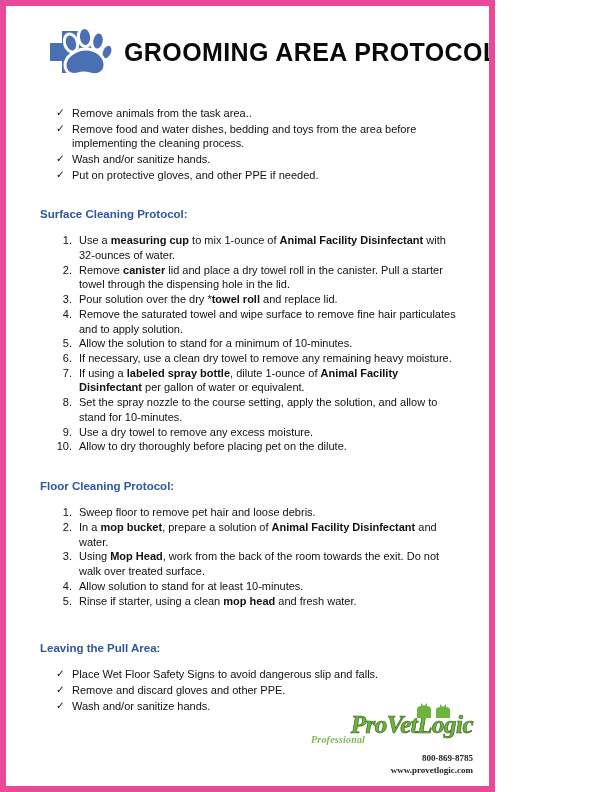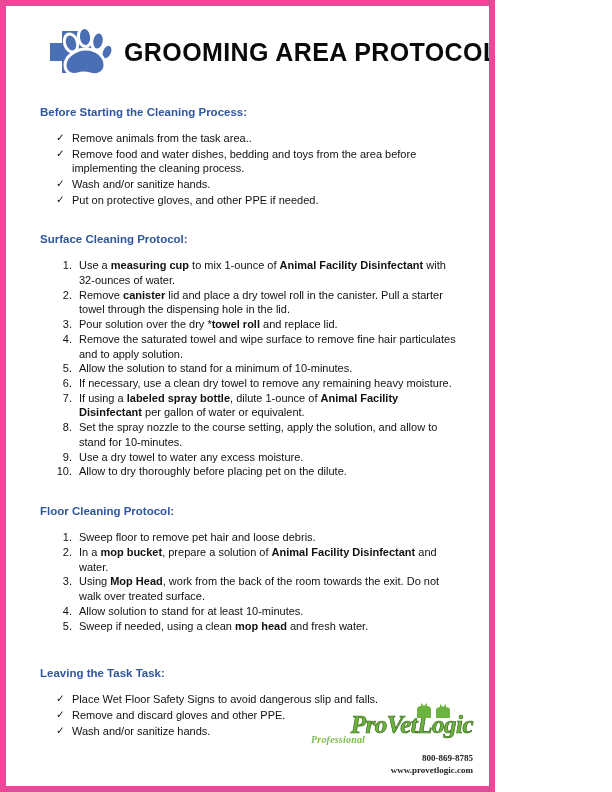--- a/index.html
+++ b/index.html
@@ -170,58 +170,57 @@
           <path d="M46 28 C57 28 65 36 65 44 C65 52 57 55 50 53 C45 51.5 42 51.5 38 53 C31 55 25 51 25 44 C25 36 35 28 46 28 Z"></path>
         </g>
       </svg>
     </div>
     <div class="doc-title">GROOMING AREA PROTOCOL</div>
   </div>
 
   <div class="content">
 
     <div class="section">
-      <div class="section-heading">Before Starting the Cleaning Process:</div>
       <ul class="check-list">
         <li><span class="tick">✓</span><span><span>Remove animals from the task area..</span></span></li>
         <li><span class="tick">✓</span><span><span>Remove food and water dishes, bedding and toys from the area before implementing the cleaning process.</span></span></li>
         <li><span class="tick">✓</span><span><span>Wash and/or sanitize hands.</span></span></li>
         <li><span class="tick">✓</span><span><span>Put on protective gloves, and other PPE if needed.</span></span></li>
       </ul>
     </div>
 
     <div class="section">
       <div class="section-heading">Surface Cleaning Protocol:</div>
       <ol class="num-list">
         <li><span><span>Use a </span><b>measuring cup</b><span> to mix 1-ounce of </span><b>Animal Facility Disinfectant</b><span> with 32-ounces of water.</span></span></li>
         <li><span><span>Remove </span><b>canister</b><span> lid and place a dry towel roll in the canister. Pull a starter towel through the dispensing hole in the lid.</span></span></li>
         <li><span><span>Pour solution over the dry *</span><b>towel roll</b><span> and replace lid.</span></span></li>
         <li><span><span>Remove the saturated towel and wipe surface to remove fine hair particulates and to apply solution.</span></span></li>
         <li><span><span>Allow the solution to stand for a minimum of 10-minutes.</span></span></li>
         <li><span><span>If necessary, use a clean dry towel to remove any remaining heavy moisture.</span></span></li>
         <li><span><span>If using a </span><b>labeled spray bottle</b><span>, dilute 1-ounce of </span><b>Animal Facility Disinfectant</b><span> per gallon of water or equivalent.</span></span></li>
         <li><span><span>Set the spray nozzle to the course setting, apply the solution, and allow to stand for 10-minutes.</span></span></li>
-        <li><span><span>Use a dry towel to water any excess moisture.</span></span></li>
+        <li><span><span>Use a dry towel to remove any excess moisture.</span></span></li>
         <li><span><span>Allow to dry thoroughly before placing pet on the dilute.</span></span></li>
       </ol>
     </div>
 
     <div class="section">
       <div class="section-heading">Floor Cleaning Protocol:</div>
       <ol class="num-list">
         <li><span><span>Sweep floor to remove pet hair and loose debris.</span></span></li>
         <li><span><span>In a </span><b>mop bucket</b><span>, prepare a solution of </span><b>Animal Facility Disinfectant</b><span> and water.</span></span></li>
         <li><span><span>Using </span><b>Mop Head</b><span>, work from the back of the room towards the exit. Do not walk over treated surface.</span></span></li>
         <li><span><span>Allow solution to stand for at least 10-minutes.</span></span></li>
-        <li><span><span>Sweep if needed, using a clean </span><b>mop head</b><span> and fresh water.</span></span></li>
+        <li><span><span>Rinse if starter, using a clean </span><b>mop head</b><span> and fresh water.</span></span></li>
       </ol>
     </div>
 
     <div class="section" style="margin-top:34px">
-      <div class="section-heading">Leaving the Task Task:</div>
+      <div class="section-heading">Leaving the Pull Area:</div>
       <ul class="check-list">
         <li><span class="tick">✓</span><span><span>Place Wet Floor Safety Signs to avoid dangerous slip and falls.</span></span></li>
         <li><span class="tick">✓</span><span><span>Remove and discard gloves and other PPE.</span></span></li>
         <li><span class="tick">✓</span><span><span>Wash and/or sanitize hands.</span></span></li>
       </ul>
     </div>
 
   </div>
 
   <div class="footer">

